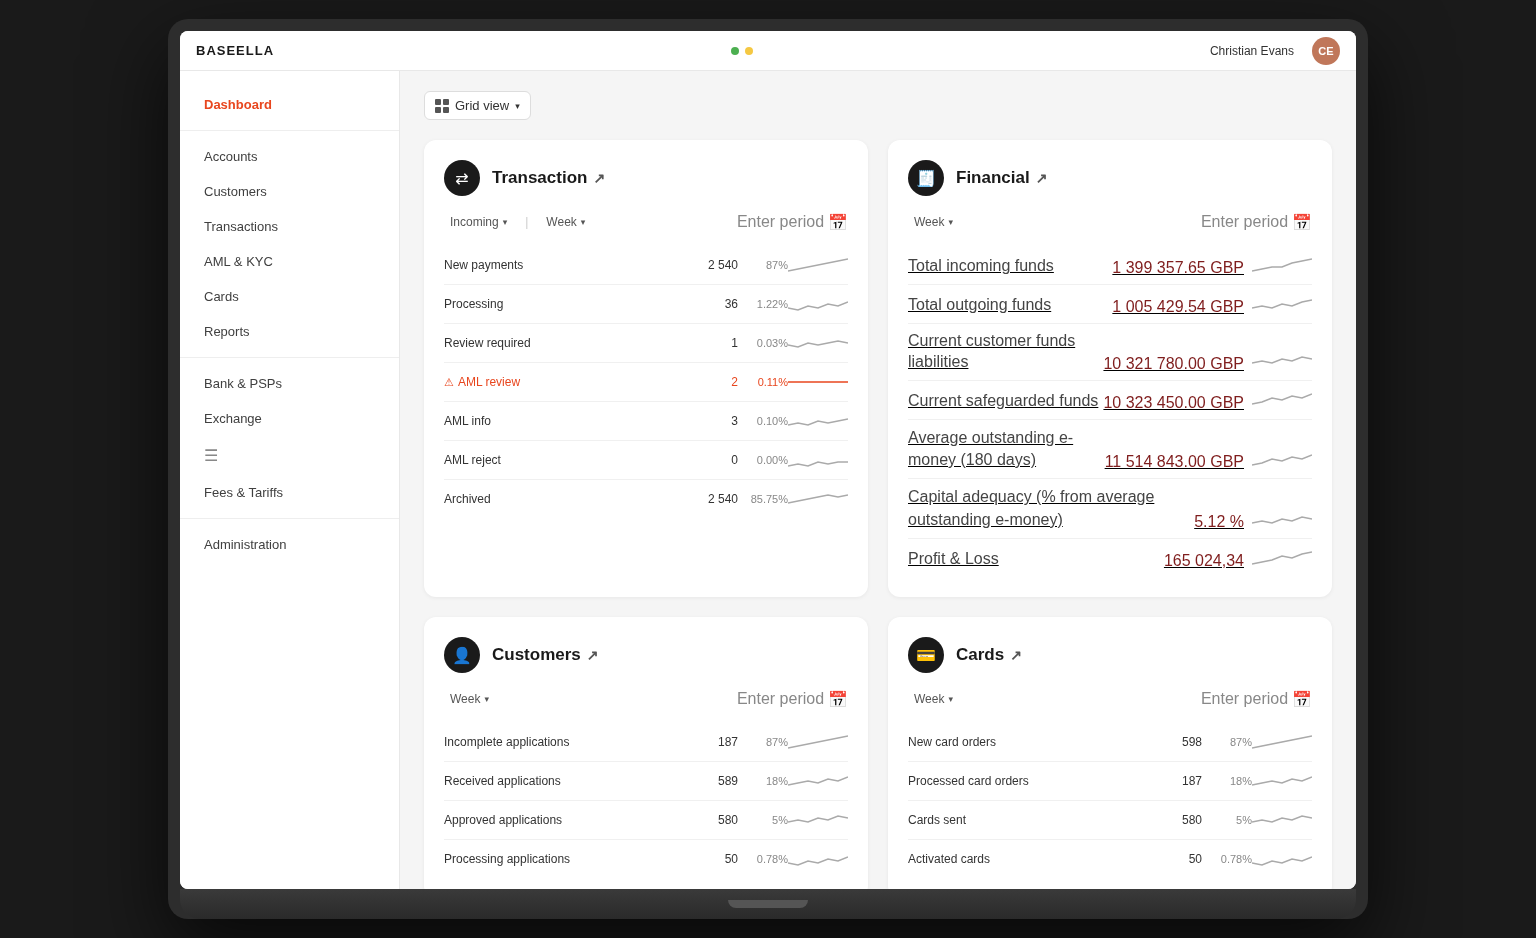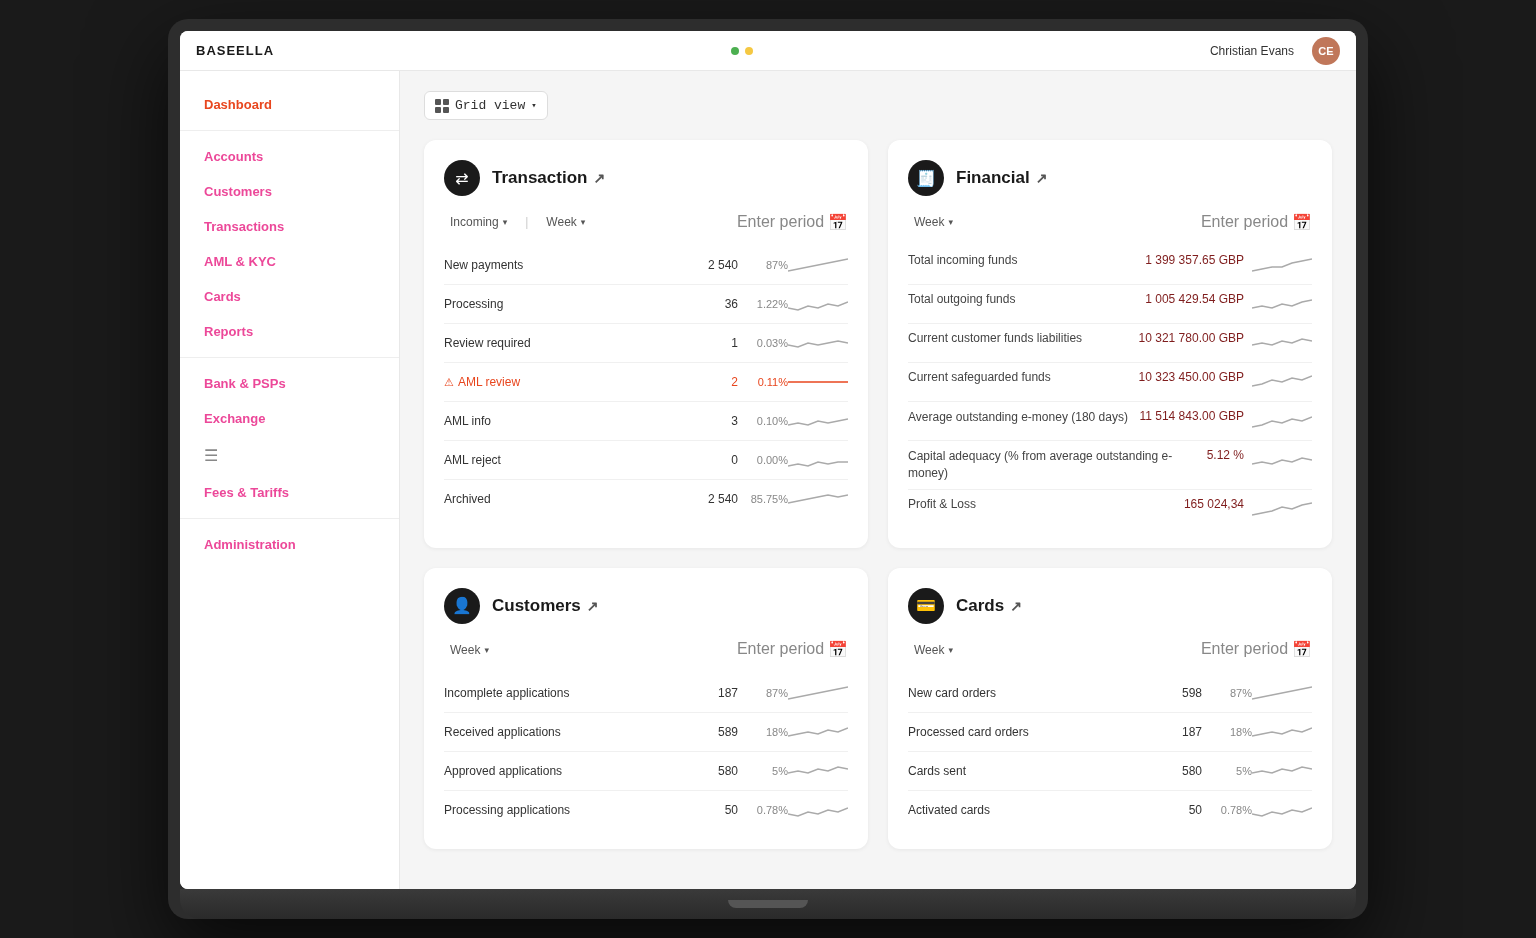--- a/index.html
+++ b/index.html
@@ -64,26 +64,25 @@
     .sidebar {
       width: 220px;
       background: #ffffff;
       border-right: 1px solid #e8e8e8;
       padding: 16px 0;
       flex-shrink: 0;
     }
     .sidebar-item {
       padding: 10px 24px;
       font-size: 13px;
-      color: #ec4899;
+      color: #404040;
       cursor: pointer;
       display: flex;
       align-items: center;
       gap: 8px;
-      font-weight: bold;
     }
     .sidebar-item.active { color: #e8461e; font-weight: 600; }
     .sidebar-divider { height: 1px; background: #eeeeee; margin: 8px 0; }
     .sidebar-hamburger {
       padding: 10px 24px;
       color: #999;
       cursor: pointer;
       display: flex;
       align-items: center;
     }
@@ -91,21 +90,20 @@
       flex: 1;
       background: #f5f5f5;
       overflow-y: auto;
       padding: 20px 24px;
     }
     .toolbar {
       display: flex;
       align-items: center;
       gap: 8px;
       margin-bottom: 20px;
-      font-family: Liberation Mono, monospace;
     }
     .grid-view-btn {
       display: flex;
       align-items: center;
       gap: 6px;
       font-size: 13px;
       color: #333;
       cursor: pointer;
       padding: 6px 10px;
       border-radius: 6px;
@@ -226,24 +224,25 @@
       font-size: 11px;
     }
     
     .sparkline {
       width: 60px;
       height: 24px;
     }
     
     .fin-row {
       display: flex;
-      align-items: flex-start;
+      align-items: flex-end;
       padding: 7px 0;
       border-bottom: 1px solid #f0f0f0;
-      font-size: 12px;
+      font-size: 16px;
+      text-decoration: underline;
     }
     .fin-row:last-child { border-bottom: none; }
     .fin-label {
       flex: 1;
       color: #444;
       line-height: 1.3;
     }
     .fin-value {
       color: #7f1d1d;
       font-weight: 500;

